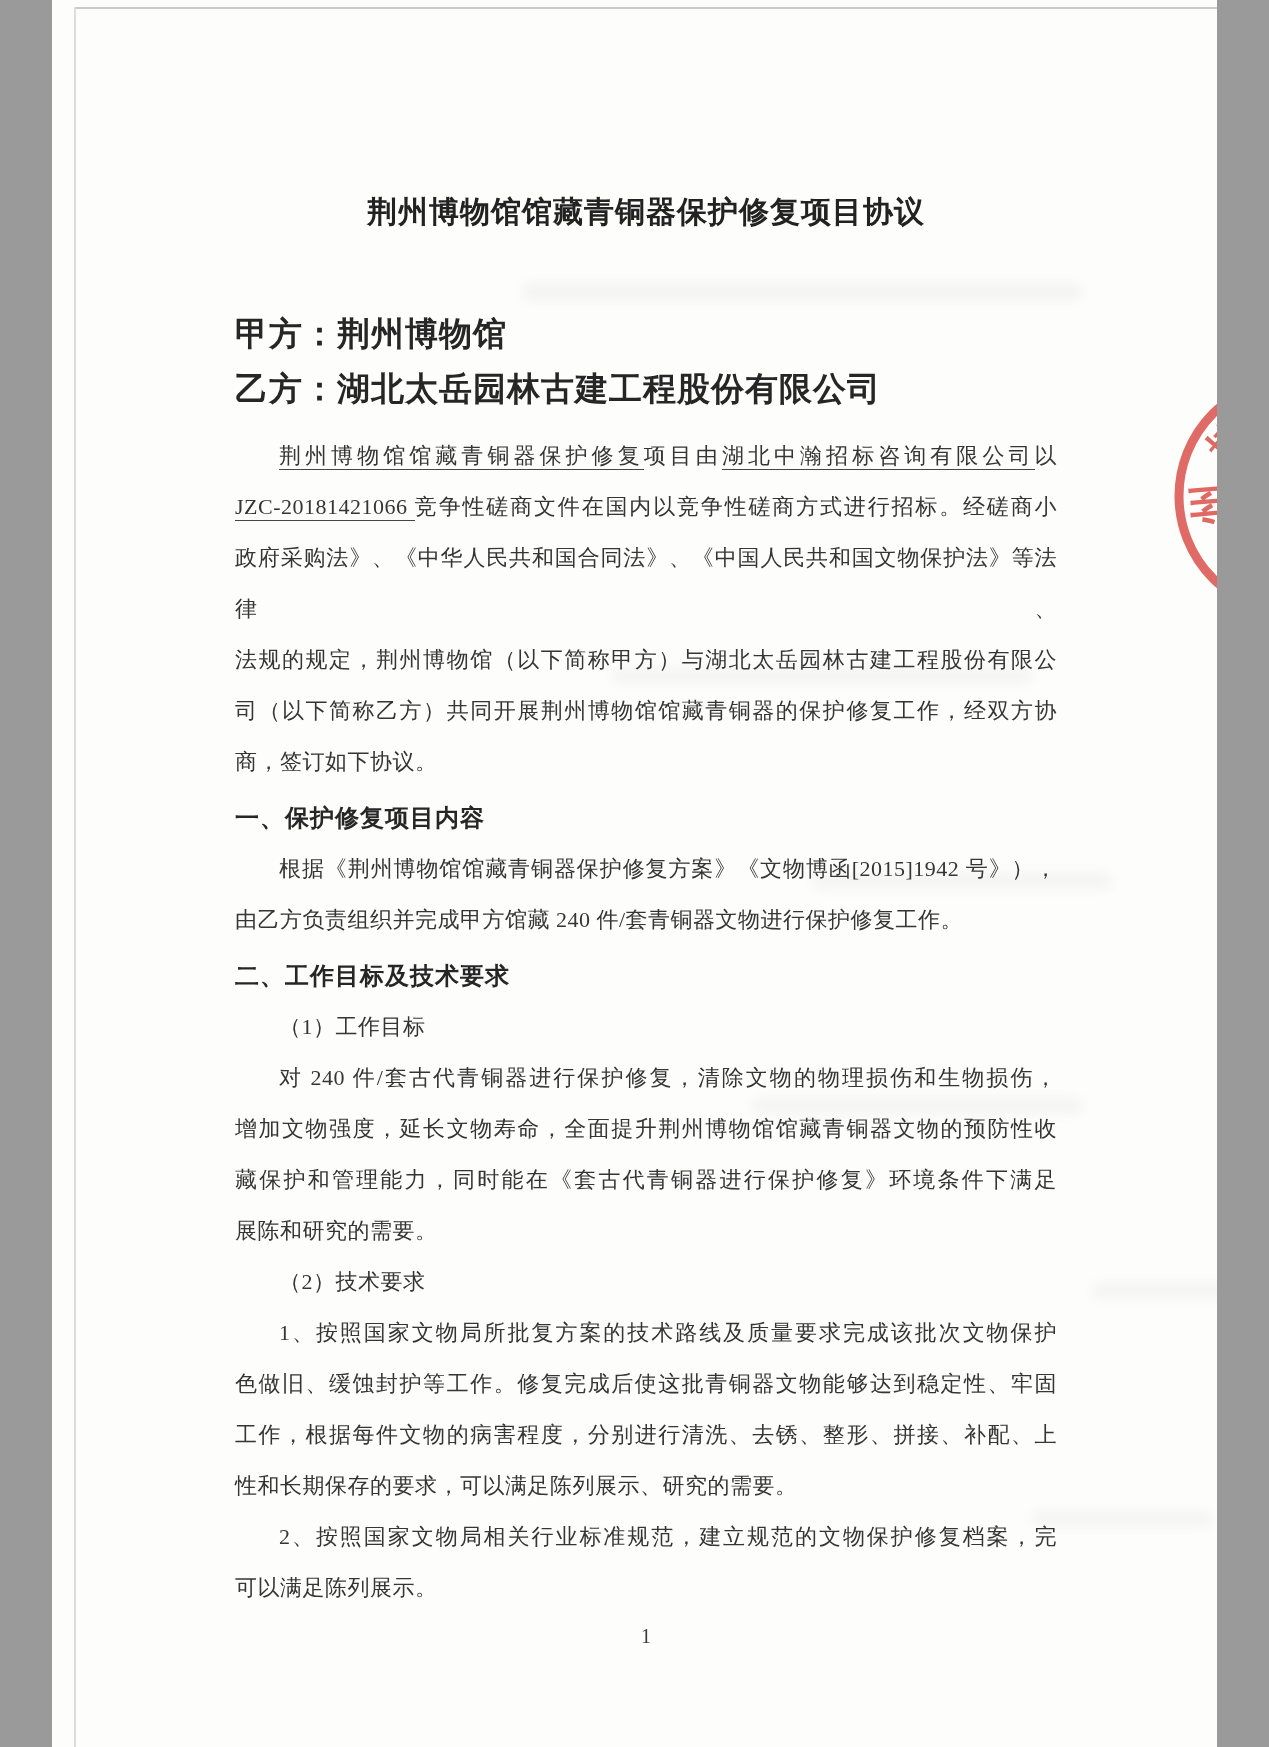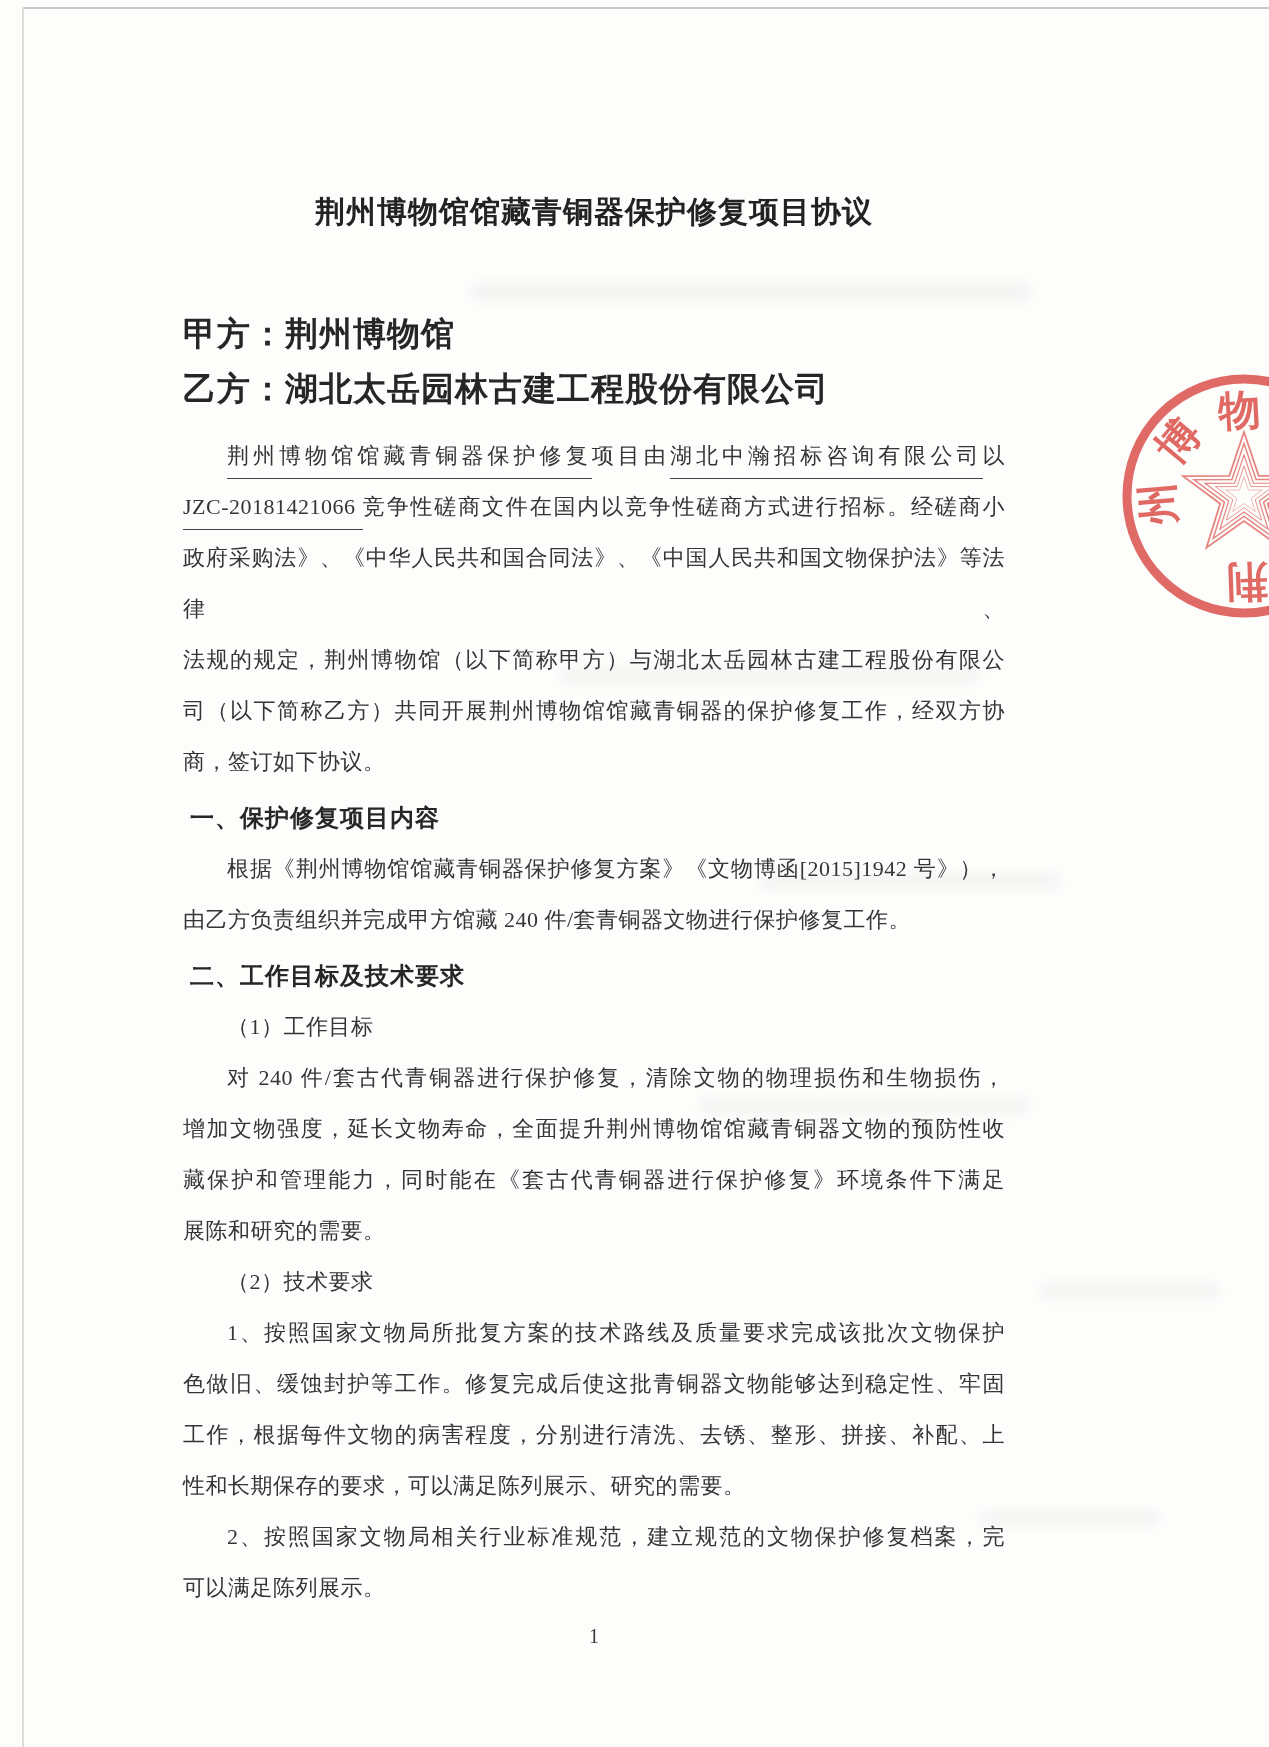--- a/index.html
+++ b/index.html
@@ -1,18 +1,18 @@
 <!DOCTYPE html>
 <html><head>
 <meta charset="utf-8">
 <style>
   html,body{margin:0;padding:0;background:#9a9a9a;}
   .page{
     position:relative;
-    width:1269px;height:1747px;
+    width:1165px;height:1747px;
     margin:0 auto;
     background:#fdfdfc;
     overflow:hidden;
     font-family:"Liberation Serif", serif;
     color:#343434;
   }
   
   .edge-top{position:absolute;left:24px;top:7px;right:0;height:2px;background:#9f9f9f;opacity:.55;}
   .edge-left{position:absolute;left:22px;top:7px;bottom:0;width:2px;background:#b5b5b5;opacity:.45;}
   
@@ -58,25 +58,24 @@
   .body-line.last{text-align-last:left;}
   .body-line.indent{text-indent:44px;}
   .sec-heading{
     font-family:"Liberation Sans", sans-serif;
     font-weight:bold;
     font-size:24px;
     line-height:51px;
     margin-top:5px;
     color:#262626;
     letter-spacing:1px;
-    margin-left:7px;
   }
   .u{
     border-bottom:1.5px solid #454545;
-    padding-bottom:10px;
+    padding-bottom:1px;
   }
   .page-number{
     margin-top:12px;
     text-align:center;
     font-size:20px;
     color:#3a3a3a;
   }
   
   .seal-wrap{position:absolute;left:1114px;top:366px;width:260px;height:260px;pointer-events:none;}
   .seal-wrap svg{display:block;}

